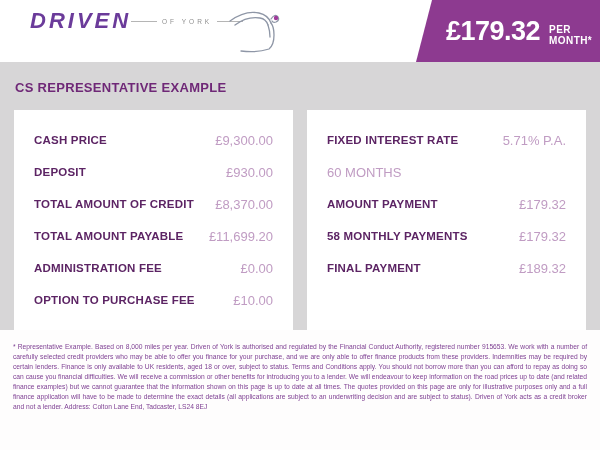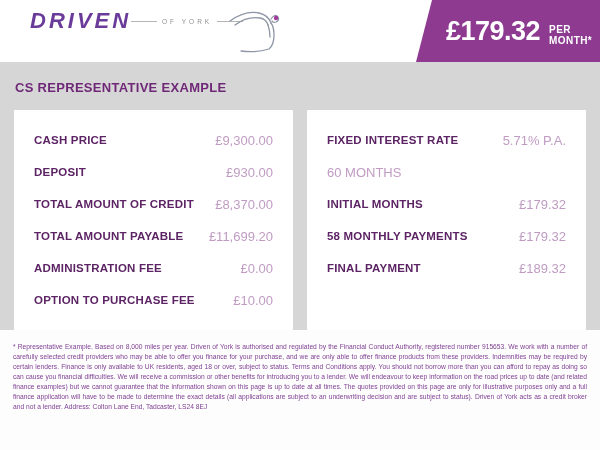--- a/index.html
+++ b/index.html
@@ -177,21 +177,21 @@
 
       <div class="card">
         <div class="row">
           <span class="label">FIXED INTEREST RATE</span>
           <span class="value">5.71% P.A.</span>
         </div>
         <div class="row">
           <span class="value">60 MONTHS</span>
         </div>
         <div class="row">
-          <span class="label">INITIAL MONTHS</span>
+          <span class="label">AMOUNT PAYMENT</span>
           <span class="value">£179.32</span>
         </div>
         <div class="row">
           <span class="label">58 MONTHLY PAYMENTS</span>
           <span class="value">£179.32</span>
         </div>
         <div class="row">
           <span class="label">FINAL PAYMENT</span>
           <span class="value">£189.32</span>
         </div>

